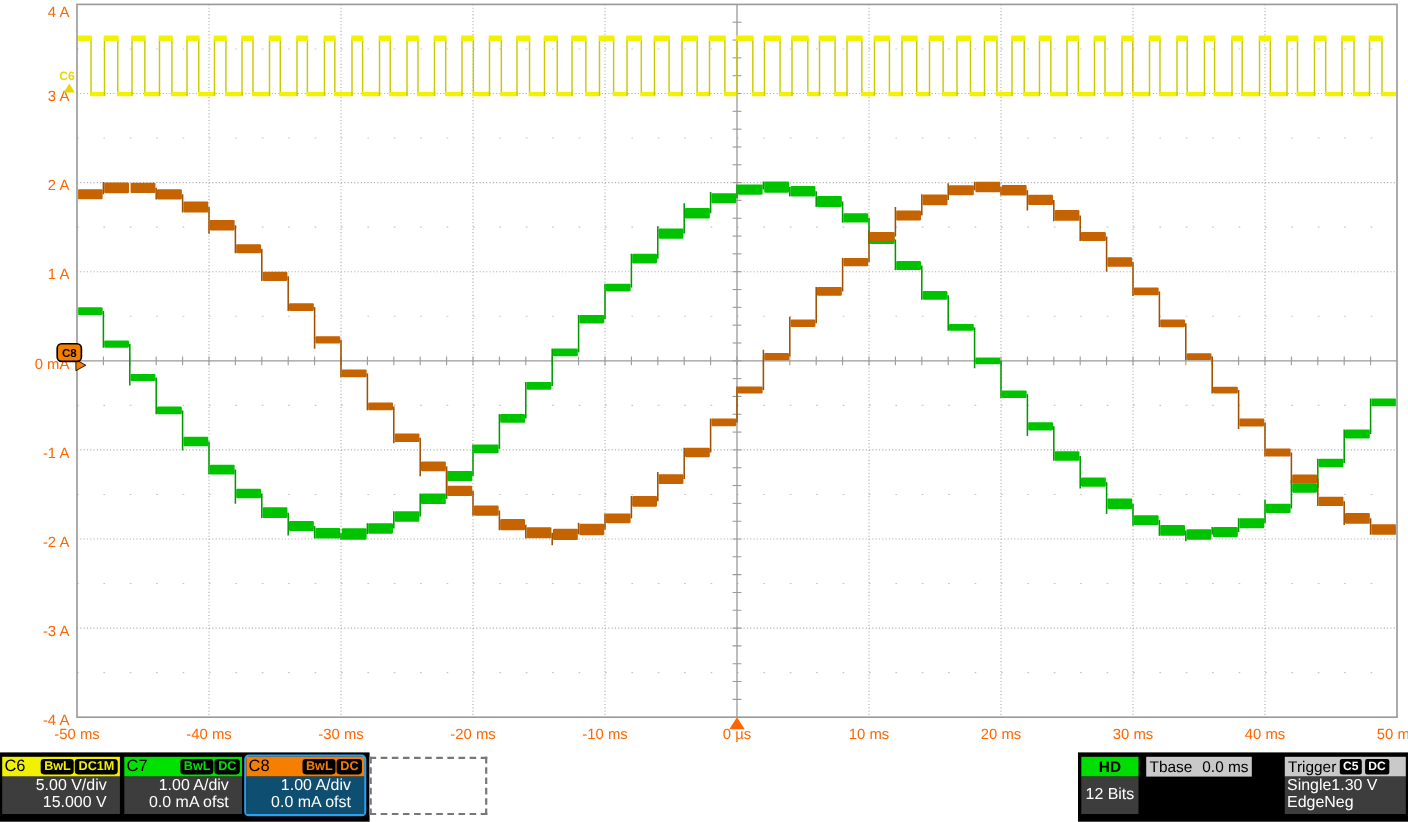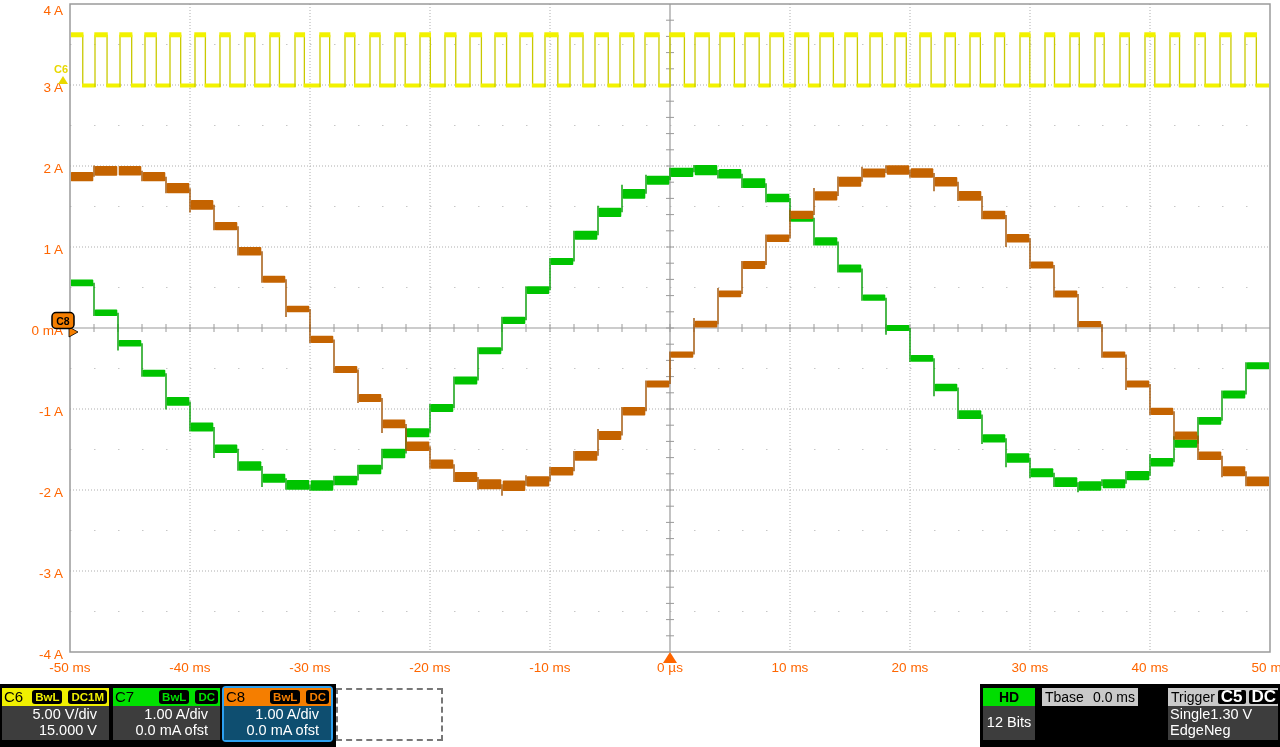--- a/index.html
+++ b/index.html
@@ -6,42 +6,42 @@
             font-family:"Liberation Sans",sans-serif;}
   #stage{position:absolute;left:0;top:0;width:1280px;height:747px;}
   #plot{position:absolute;left:0;top:0;}
   .strip{position:absolute;top:684px;height:63px;background:#000;}
   #strip-left{left:0;width:336px;}
   #strip-right{left:980px;width:300px;}
   .chbox{position:absolute;top:688px;width:107px;height:52px;}
   .chbox.sel{box-shadow:0 0 0 2px #2da0f0;border-radius:2px;}
   .chhead{height:18px;display:flex;align-items:center;padding:0 2px;color:#000;}
   .chid{font-size:15px;line-height:18px;}
-  .badges{margin-left:auto;display:flex;gap:6px;}
+  .badges{margin-left:auto;display:flex;gap:1px;}
   .badge{background:#000;border-radius:3px;font-size:11.5px;font-weight:bold;
          padding:0 3px;line-height:14px;}
   .chbody{height:34px;background:#3d3d3d;color:#fff;font-size:14.5px;
           text-align:right;padding:0 12px;line-height:16px;}
   .chbody.selbody{background:#0e4e70;}
   .empty-slot{position:absolute;left:336px;top:688px;width:103px;height:49px;
               background:#fff;border:2px dashed #777;}
   .rbox{position:absolute;top:688px;height:52px;}
   .rhead{height:18px;display:flex;align-items:center;padding:0 3px;color:#000;
          font-size:14px;background:#c9c9c9;}
   .rbody{height:34px;background:#3d3d3d;color:#fff;font-size:14.5px;
          padding:0 2px;line-height:16px;}
   #hd-box{left:983px;width:52px;}
   #hd-box .rhead{background:#00dd00;font-weight:bold;justify-content:center;}
   #hd-box .rbody{text-align:center;line-height:32px;}
   #tbase-box{left:1042px;width:96px;}
   #trig-box{left:1168px;width:110px;}
   .sp{margin-left:auto;}
   .row{display:flex;justify-content:flex-start;}
   .r1{text-align:right;}
-  .tbadge{background:#000;color:#fff;border-radius:2px;font-size:17px;font-weight:bold;
+  .tbadge{background:#000;color:#fff;border-radius:2px;font-size:11px;font-weight:bold;
           padding:0 3px;line-height:14px;margin-left:3px;}
 </style>
 </head>
 <body>
 
 <div id="stage">
   <svg id="plot" width="1280" height="684">
       <defs>
         <clipPath id="pclip">
           <rect x="71" y="5" width="1198" height="646"></rect>

